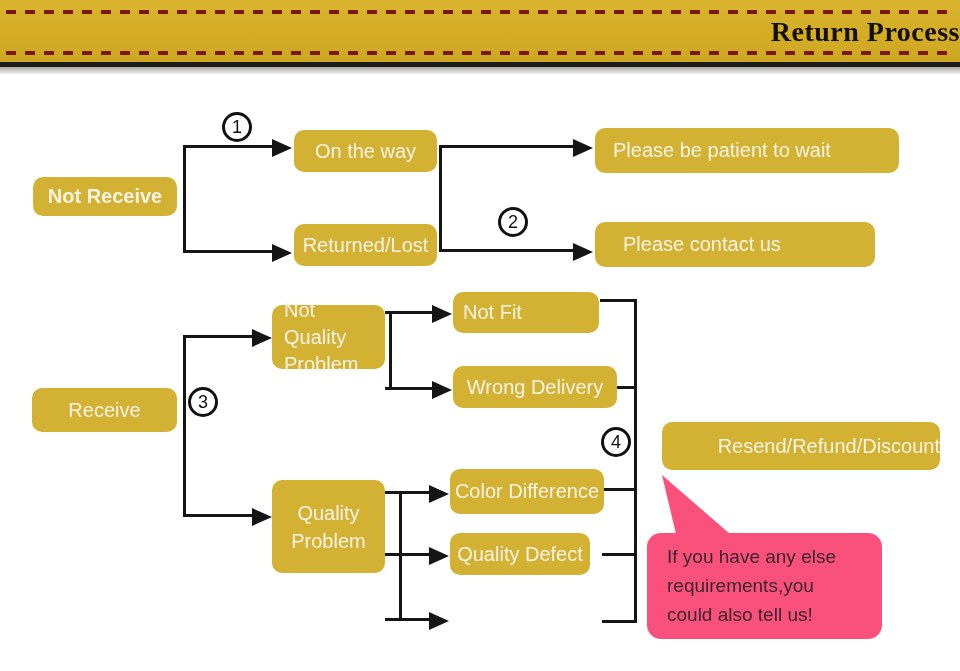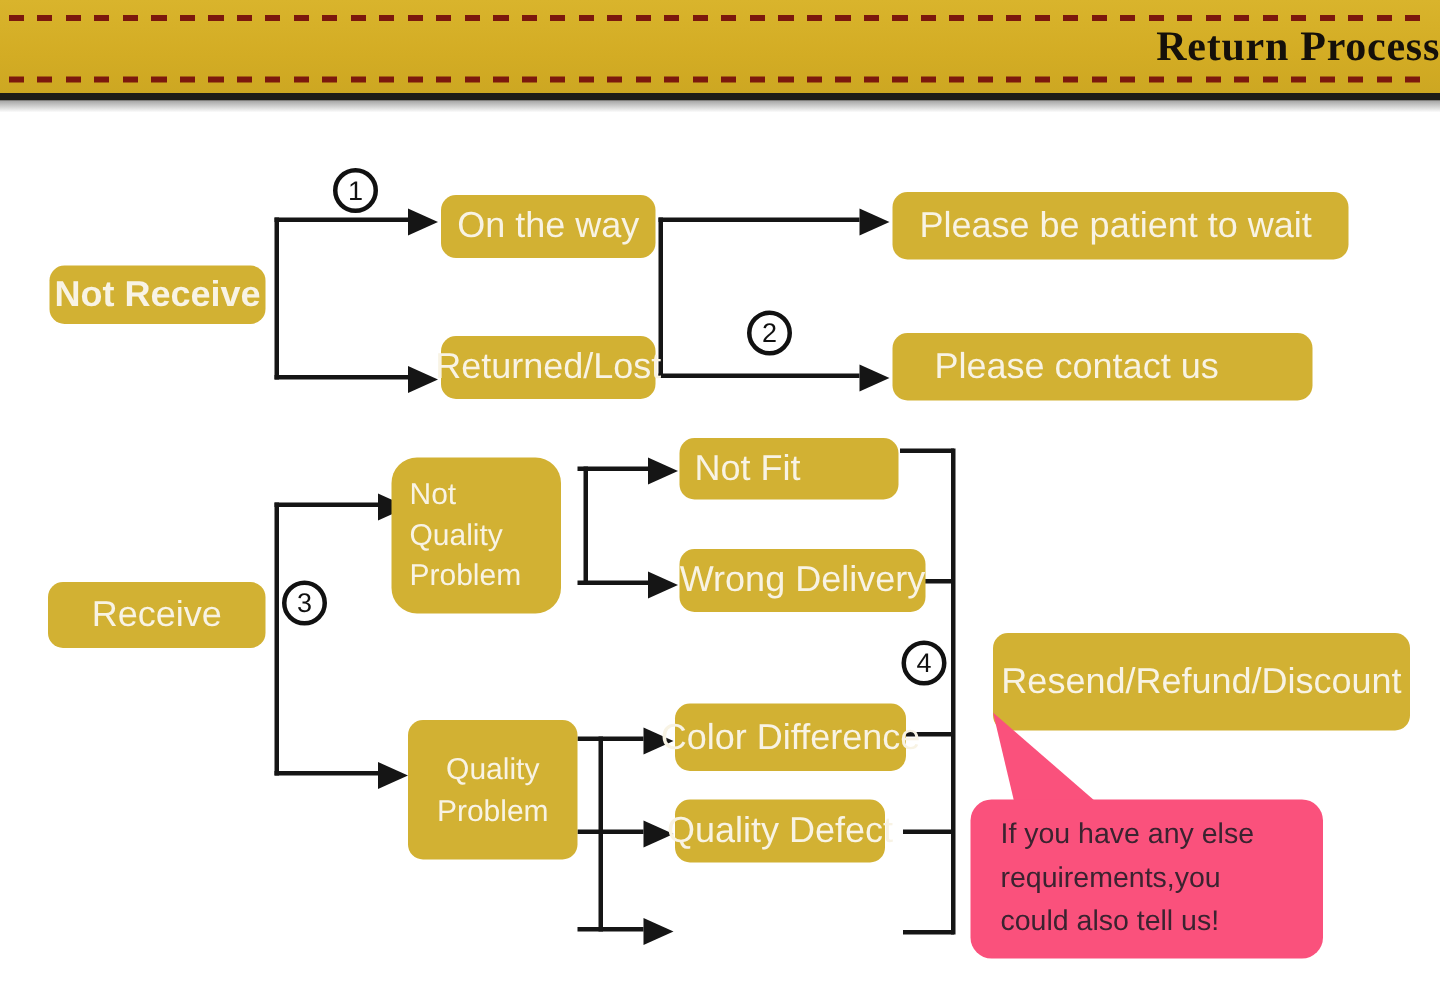--- a/index.html
+++ b/index.html
@@ -22,21 +22,21 @@
     position:absolute;left:0;top:0;width:100%;height:62px;line-height:64px;
     text-align:right;font-family:"Liberation Serif",serif;font-weight:bold;
     font-size:28px;color:#15100a;letter-spacing:0.5px;
   }
   .banner-strip{position:absolute;left:0;top:62px;width:960px;height:5px;background:#1e1c17;}
   .banner-shadow{position:absolute;left:0;top:67px;width:960px;height:8px;
     background:linear-gradient(180deg,rgba(90,90,90,0.55),rgba(255,255,255,0));}
   
   .box{
     position:absolute;background:#d2b133;border-radius:10px;color:#f8f3e4;
-    font-size:24px;display:flex;align-items:center;justify-content:center;
+    font-size:20px;display:flex;align-items:center;justify-content:center;
     white-space:nowrap;box-sizing:border-box;
   }
   .box.left{justify-content:flex-start;}
   .box.multi{flex-direction:column;align-items:flex-start;justify-content:center;
     font-size:20px;line-height:27px;white-space:normal;}
   .box.multi.center{align-items:center;line-height:28px;}
   
   .hline,.vline{position:absolute;background:#151515;}
   .hline{height:3px;}
   .vline{width:3px;}
@@ -123,21 +123,21 @@
   <div class="box" style="left:294px;top:224px;width:143px;height:42px;">
     <span>Returned/Lost</span>
   </div>
   <div class="box left" style="left:595px;top:128px;width:304px;height:45px;padding-left:18px;">
     <span>Please be patient to wait</span>
   </div>
   <div class="box left" style="left:595px;top:222px;width:280px;height:45px;padding-left:28px;text-align:center;">
     <span>Please contact us</span>
   </div>
 
-  <div class="box multi" style="left:261px;top:305px;width:113px;height:104px;padding-left:12px;border-radius:17px;">
+  <div class="box multi" style="left:272px;top:305px;width:113px;height:64px;padding-left:12px;">
     <span>Not</span>
     <span>Quality</span>
     <span>Problem</span>
   </div>
   <div class="box" style="left:32px;top:388px;width:145px;height:44px;">
     <span>Receive</span>
   </div>
   <div class="box left" style="left:453px;top:292px;width:146px;height:41px;padding-left:10px;">
     <span>Not Fit</span>
   </div>
@@ -147,21 +147,21 @@
   <div class="box multi center" style="left:272px;top:480px;width:113px;height:93px;">
     <span>Quality</span>
     <span>Problem</span>
   </div>
   <div class="box" style="left:450px;top:469px;width:154px;height:45px;">
     <span>Color Difference</span>
   </div>
   <div class="box" style="left:450px;top:533px;width:140px;height:42px;text-align:center;">
     <span>Quality Defect</span>
   </div>
-  <div class="box" style="left:662px;top:422px;width:278px;height:65px;">
+  <div class="box" style="left:662px;top:422px;width:278px;height:48px;justify-content:flex-end;">
     <span>Resend/Refund/Discount</span>
   </div>
 
   <svg class="bubble-tail" width="100" height="61">
     <polygon points="15,1 29,60 83,60" fill="#fa517c"></polygon>
   </svg>
   <div class="bubble">
     <div>If you have any else</div>
     <div>requirements,you</div>
     <div>could also tell us!</div>

